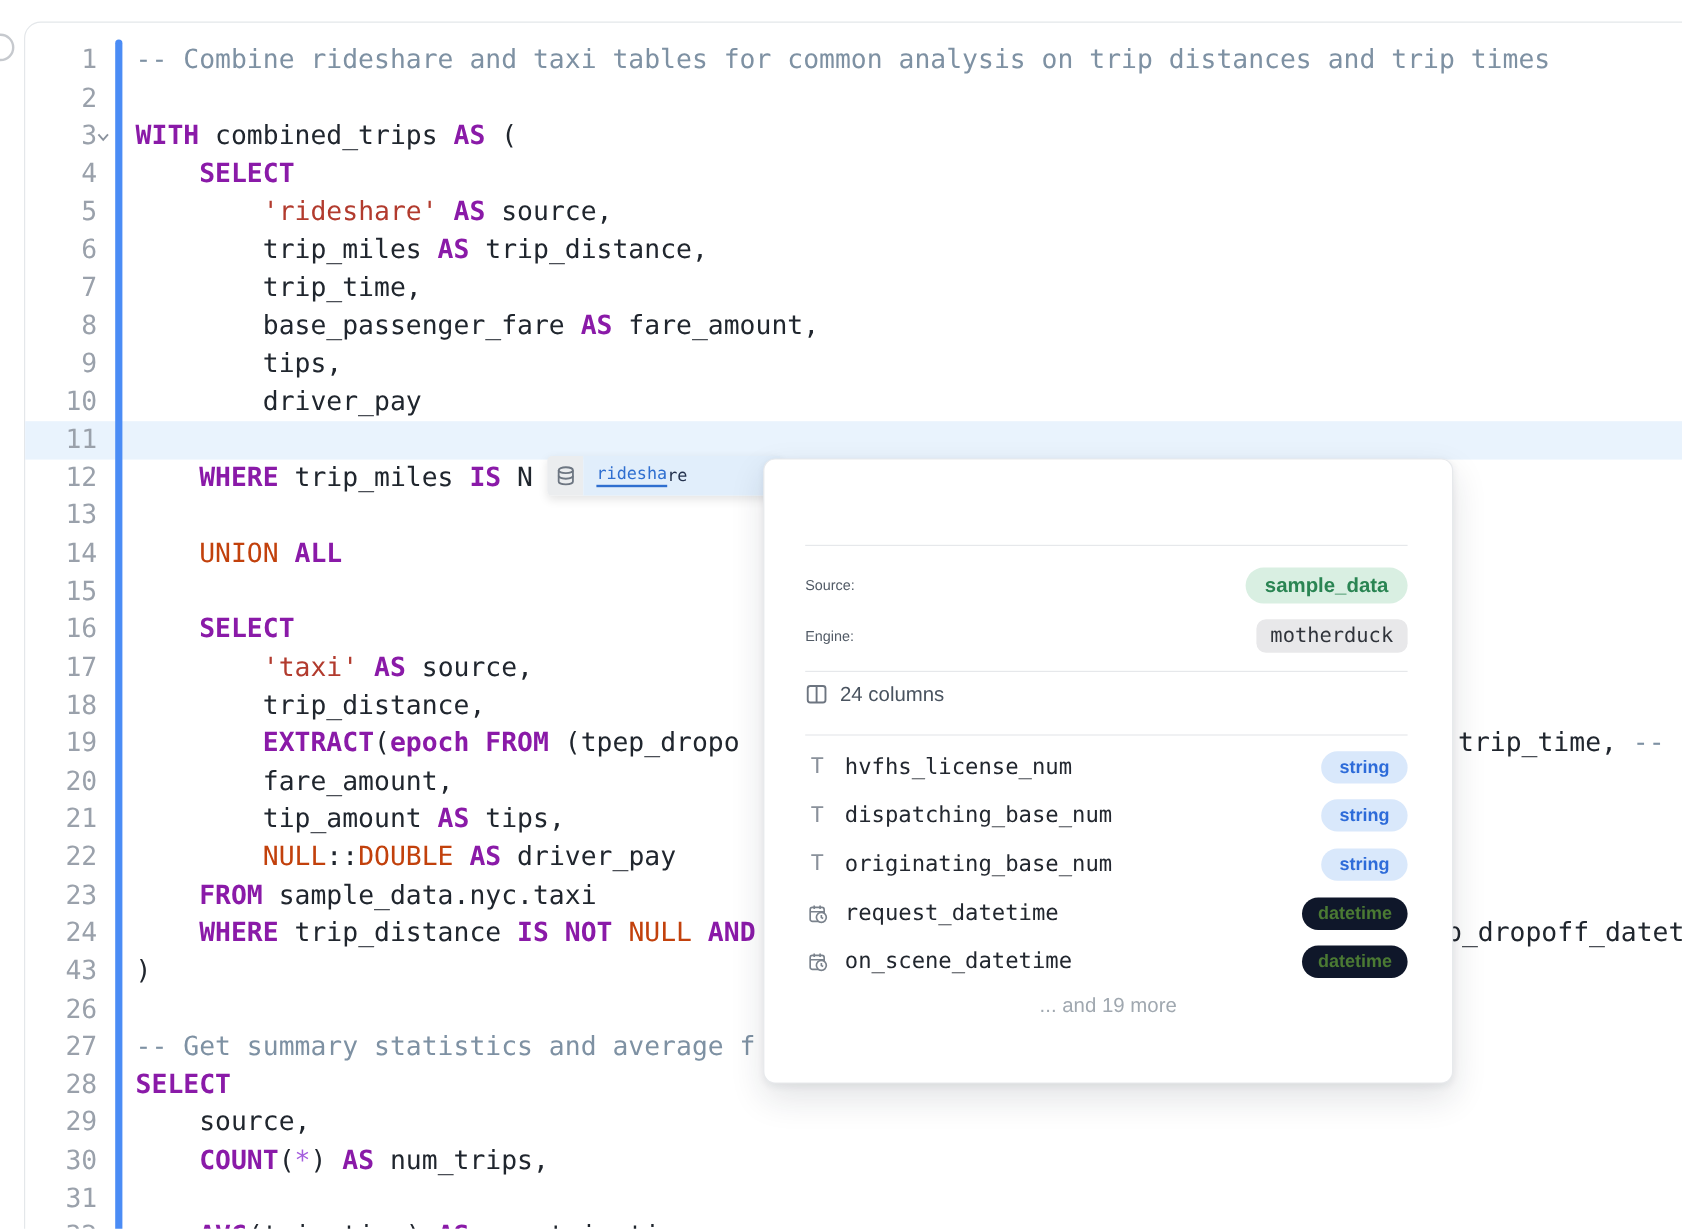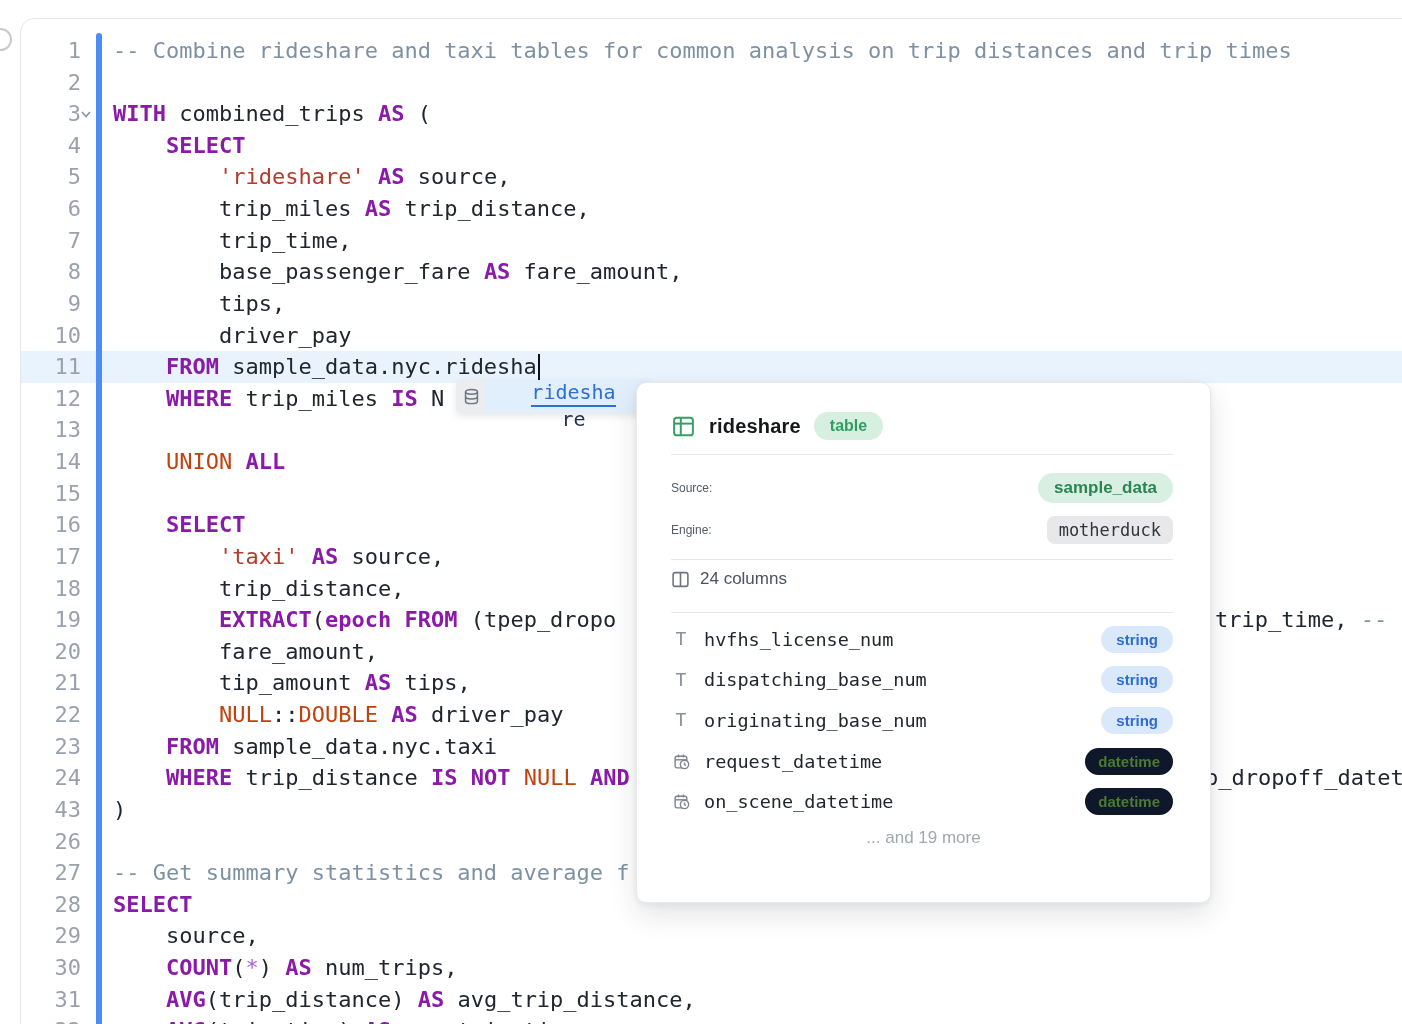--- a/index.html
+++ b/index.html
@@ -51,21 +51,21 @@
   .autocomplete{
     position:absolute;left:435px;top:361px;height:33px;display:flex;
     z-index:6;box-shadow:0 3px 8px rgba(0,0,0,.10);border-radius:4px;
   }
   .ac-iconcell{
     width:30px;background:#ebedef;border-radius:4px 0 0 4px;
     display:flex;align-items:center;justify-content:center;
   }
   .ac-item{
     width:153px;background:#e1eefb;display:flex;align-items:center;
-    padding-left:11px;font-family:"DejaVu Sans Mono",monospace;font-size:20px;flex-direction:column;
+    padding-left:11px;font-family:"DejaVu Sans Mono",monospace;font-size:14px;
   }
   .ac-typed{color:#2f6fd0;border-bottom:2px solid #2f6fd0;padding-bottom:1px}
   .ac-rest{color:#23314d}
   
   .card{
     position:absolute;left:615px;top:363px;width:573px;height:519px;
     background:#fff;border:1px solid #e7e9ec;border-radius:10px;z-index:8;
     box-shadow:0 12px 28px rgba(25,35,50,.12),0 2px 6px rgba(25,35,50,.06);
   }
   .card .hdr{
@@ -74,21 +74,21 @@
   }
   .card .hdr .title{font-size:20px;font-weight:bold;color:#15171a;letter-spacing:.2px}
   .pill{display:inline-flex;align-items:center;justify-content:center;border-radius:16px;white-space:nowrap}
   .pill.table-badge{background:#d7efdf;color:#2f9e62;font-weight:bold;font-size:16px;padding:5px 16px}
   .divider{position:absolute;left:34px;right:37px;height:1px;background:#e6e8eb}
   .d1{top:71px}.d2{top:176px}.d3{top:229px}
   .detail-row{position:absolute;left:34px;right:37px;height:30px;display:flex;align-items:center;justify-content:space-between}
   .detail-row .lbl{font-size:12px;color:#525b66}
   .pill.green{background:#d9efe2;color:#2a8553;font-weight:bold;font-size:17px;padding:5px 16px}
   .pill.gray{background:#e8e8ea;color:#30343b;font-family:"DejaVu Sans Mono",monospace;font-size:17px;padding:4px 12px;border-radius:8px}
-  .cols-summary{position:absolute;left:34px;top:186px;display:flex;align-items:flex-end;gap:10px;font-size:17px;color:#49535f}
+  .cols-summary{position:absolute;left:34px;top:186px;display:flex;align-items:flex-start;gap:10px;font-size:17px;color:#49535f}
   .col-row{position:absolute;left:34px;right:37px;height:30px;display:flex;align-items:center}
   .col-row .cicon{width:20px;display:flex;justify-content:center;color:#8a919b;
     font-family:"DejaVu Sans Mono",monospace;font-size:18px}
   .col-row .cname{margin-left:13px;font-family:"DejaVu Sans Mono",monospace;font-size:18.5px;color:#22272f;flex:1}
   .pill.type-string{background:#d9e8fb;color:#2d6bd9;font-weight:bold;font-size:15px;padding:5px 15px}
   .pill.type-datetime{background:#0f172a;color:#4b7a33;font-weight:bold;font-size:15px;padding:5px 13px}
   .more{position:absolute;left:0;right:0;top:445px;text-align:center;font-size:17px;color:#a0a8b0}
   svg{display:block}
 </style>
 </head>
@@ -139,21 +139,20 @@
       <div class="row" style="top: 268.96px;">
         <span class="lnum">9</span>
         <span class="codetext"><span class="tok-id">        tips,</span></span>
       </div>
       <div class="row" style="top: 300.58px;">
         <span class="lnum">10</span>
         <span class="codetext"><span class="tok-id">        driver_pay</span></span>
       </div>
       <div class="row active" style="top: 332.2px;">
         <span class="lnum">11</span>
-        <span class="codetext"><span class="tok-id">    </span><span class="tok-kw">FROM</span><span class="tok-id"> sample_data.nyc.ridesha</span><span class="caret"></span></span>
       </div>
       <div class="row" style="top: 363.82px;">
         <span class="lnum">12</span>
         <span class="codetext"><span class="tok-id">    </span><span class="tok-kw">WHERE</span><span class="tok-id"> trip_miles </span><span class="tok-kw">IS</span><span class="tok-id"> N</span></span>
       </div>
       <div class="row" style="top: 395.44px;">
         <span class="lnum">13</span>
         <span class="codetext"></span>
       </div>
       <div class="row" style="top: 427.06px;">
@@ -221,21 +220,20 @@
       <div class="row" style="top: 901.36px;">
         <span class="lnum">29</span>
         <span class="codetext"><span class="tok-id">    source,</span></span>
       </div>
       <div class="row" style="top: 932.98px;">
         <span class="lnum">30</span>
         <span class="codetext"><span class="tok-id">    </span><span class="tok-kw">COUNT</span><span class="tok-id">(</span><span class="tok-op">*</span><span class="tok-id">) </span><span class="tok-kw">AS</span><span class="tok-id"> num_trips,</span></span>
       </div>
       <div class="row" style="top: 964.6px;">
         <span class="lnum">31</span>
-        <span class="codetext"><span class="tok-id">    </span><span class="tok-kw">AVG</span><span class="tok-id">(trip_distance) </span><span class="tok-kw">AS</span><span class="tok-id"> avg_trip_distance,</span></span>
       </div>
       <div class="row" style="top: 996.22px;">
         <span class="lnum">32</span>
         <span class="codetext"><span class="tok-id">    </span><span class="tok-kw">AVG</span><span class="tok-id">(trip_time) </span><span class="tok-kw">AS</span><span class="tok-id"> avg_trip_time</span></span>
       </div>
     </div>
 
   <div class="autocomplete">
     <div class="ac-iconcell">
       <svg width="17" height="17" viewBox="0 0 16 16" fill="none" stroke="#6d7682" stroke-width="1.4">
@@ -244,31 +242,20 @@
         <path d="M2.4 8v4.4c0 1.27 2.5 2.3 5.6 2.3s5.6-1.03 5.6-2.3V8"></path>
       </svg>
     </div>
     <div class="ac-item">
       <span class="ac-typed">ridesha</span>
         <span class="ac-rest">re</span>
     </div>
   </div>
 
   <div class="card">
-    <div class="hdr">
-      <span>
-        <svg width="25" height="25" viewBox="0 0 24 24" fill="none" stroke="#34a065" stroke-width="1.9">
-          <rect x="3" y="3.5" width="18" height="17" rx="2.6"></rect>
-          <line x1="3" y1="9.2" x2="21" y2="9.2"></line>
-          <line x1="9.4" y1="3.5" x2="9.4" y2="20.5"></line>
-        </svg>
-      </span>
-      <span class="title">rideshare</span>
-      <span class="pill table-badge">table</span>
-    </div>
     <div class="divider d1"></div>
     <div id="detail-rows">
         <div class="detail-row" style="top: 90px;">
           <span class="lbl">Source:</span>
           <span class="pill green">sample_data</span>
         </div>
         <div class="detail-row" style="top: 132px;">
           <span class="lbl">Engine:</span>
           <span class="pill gray">motherduck</span>
         </div>

